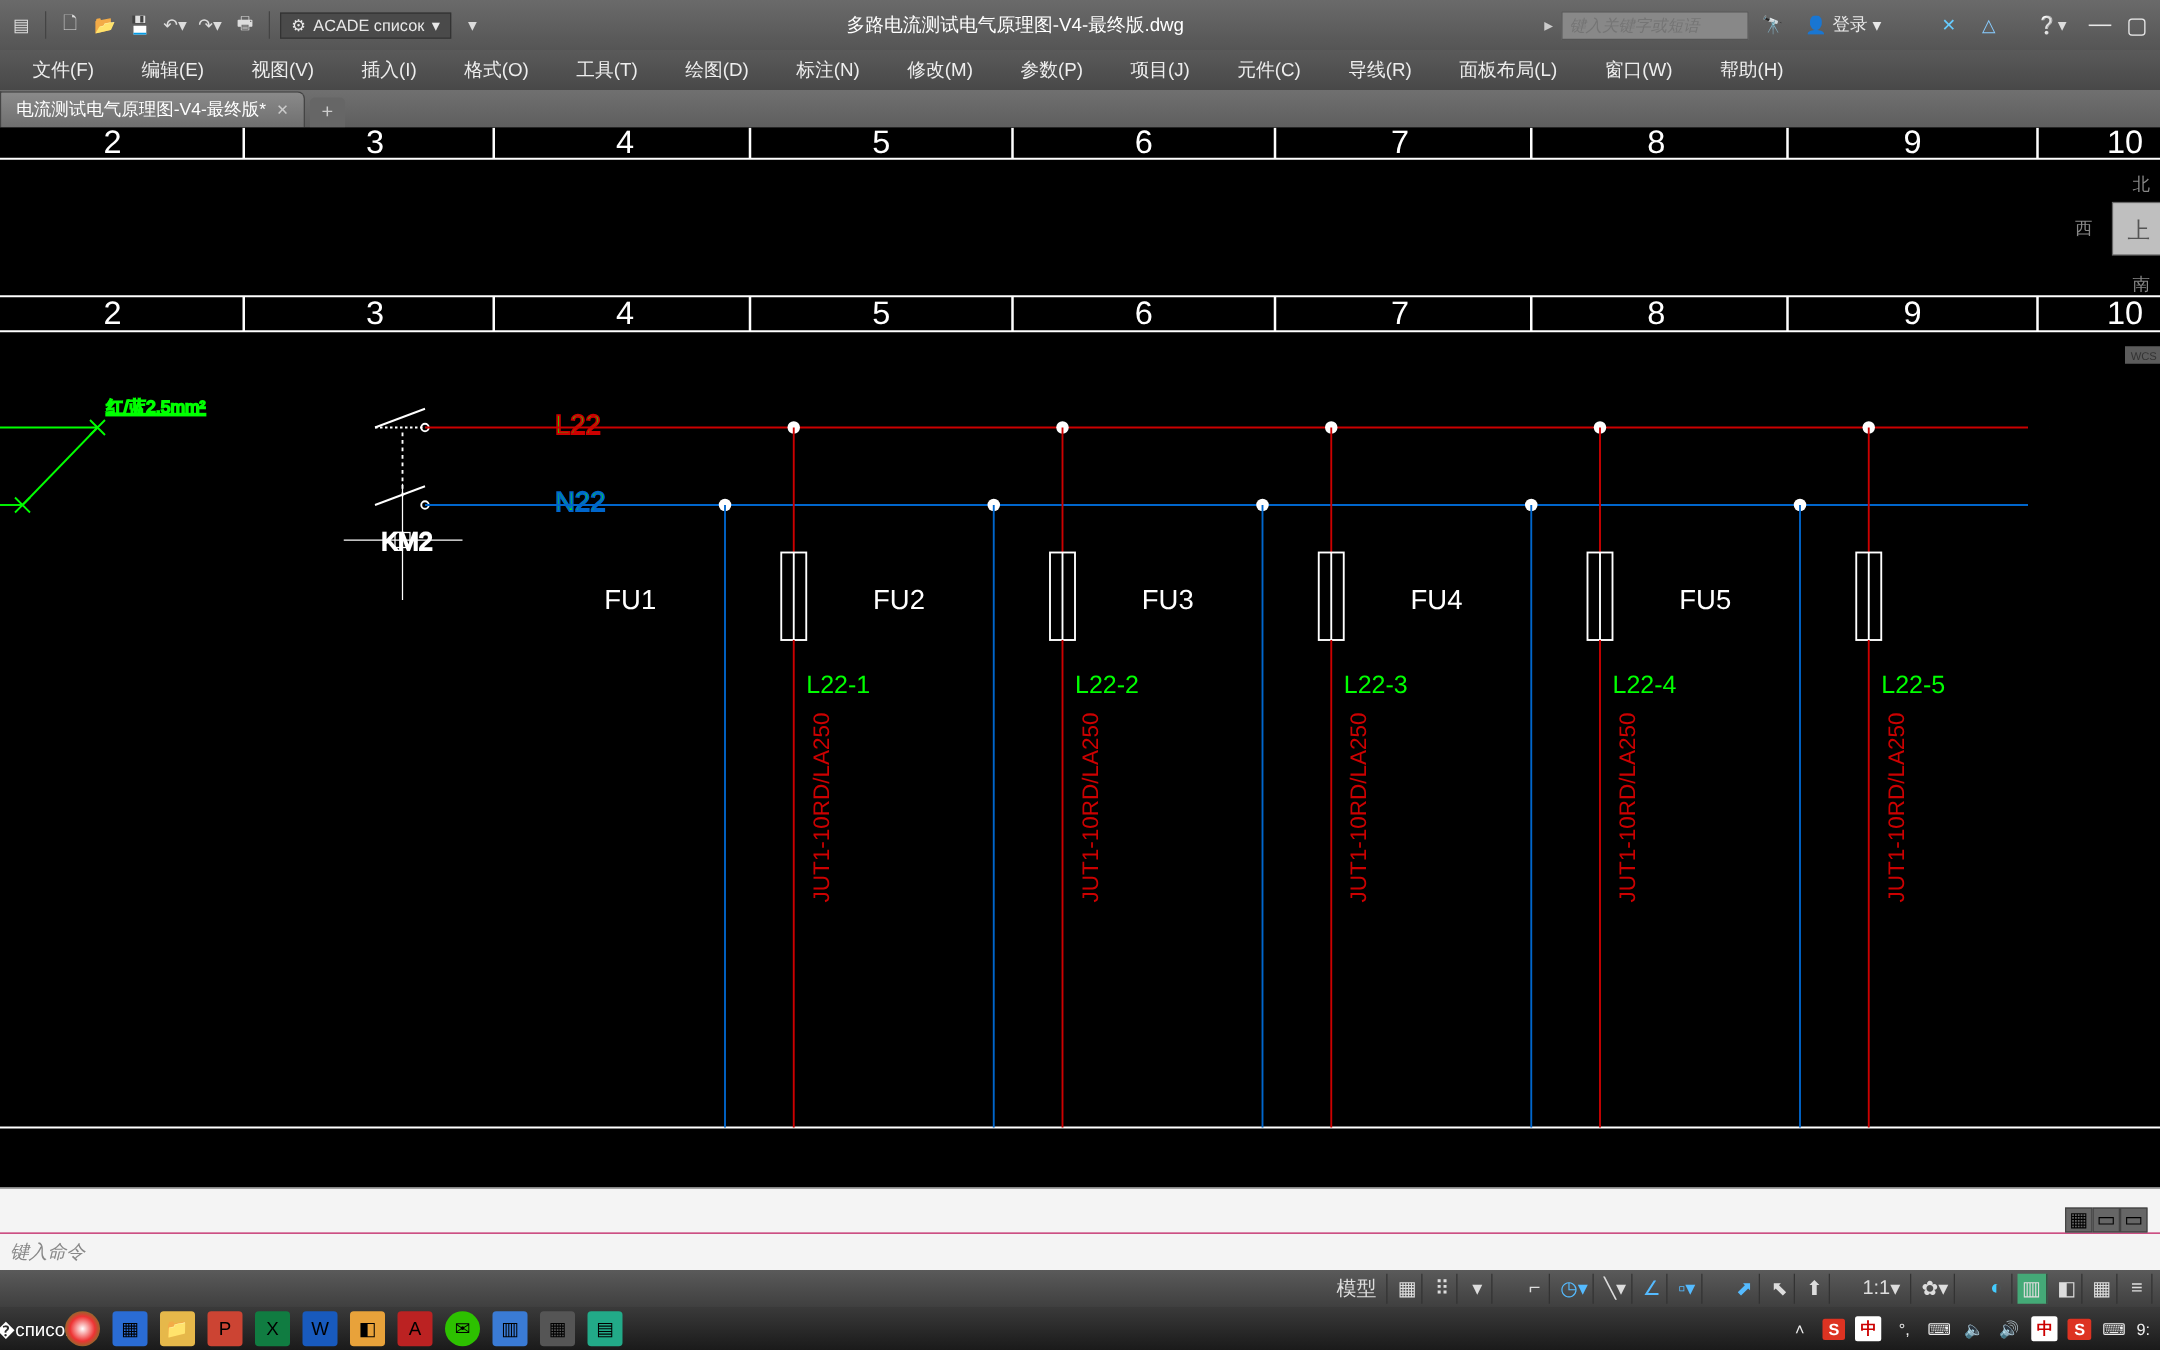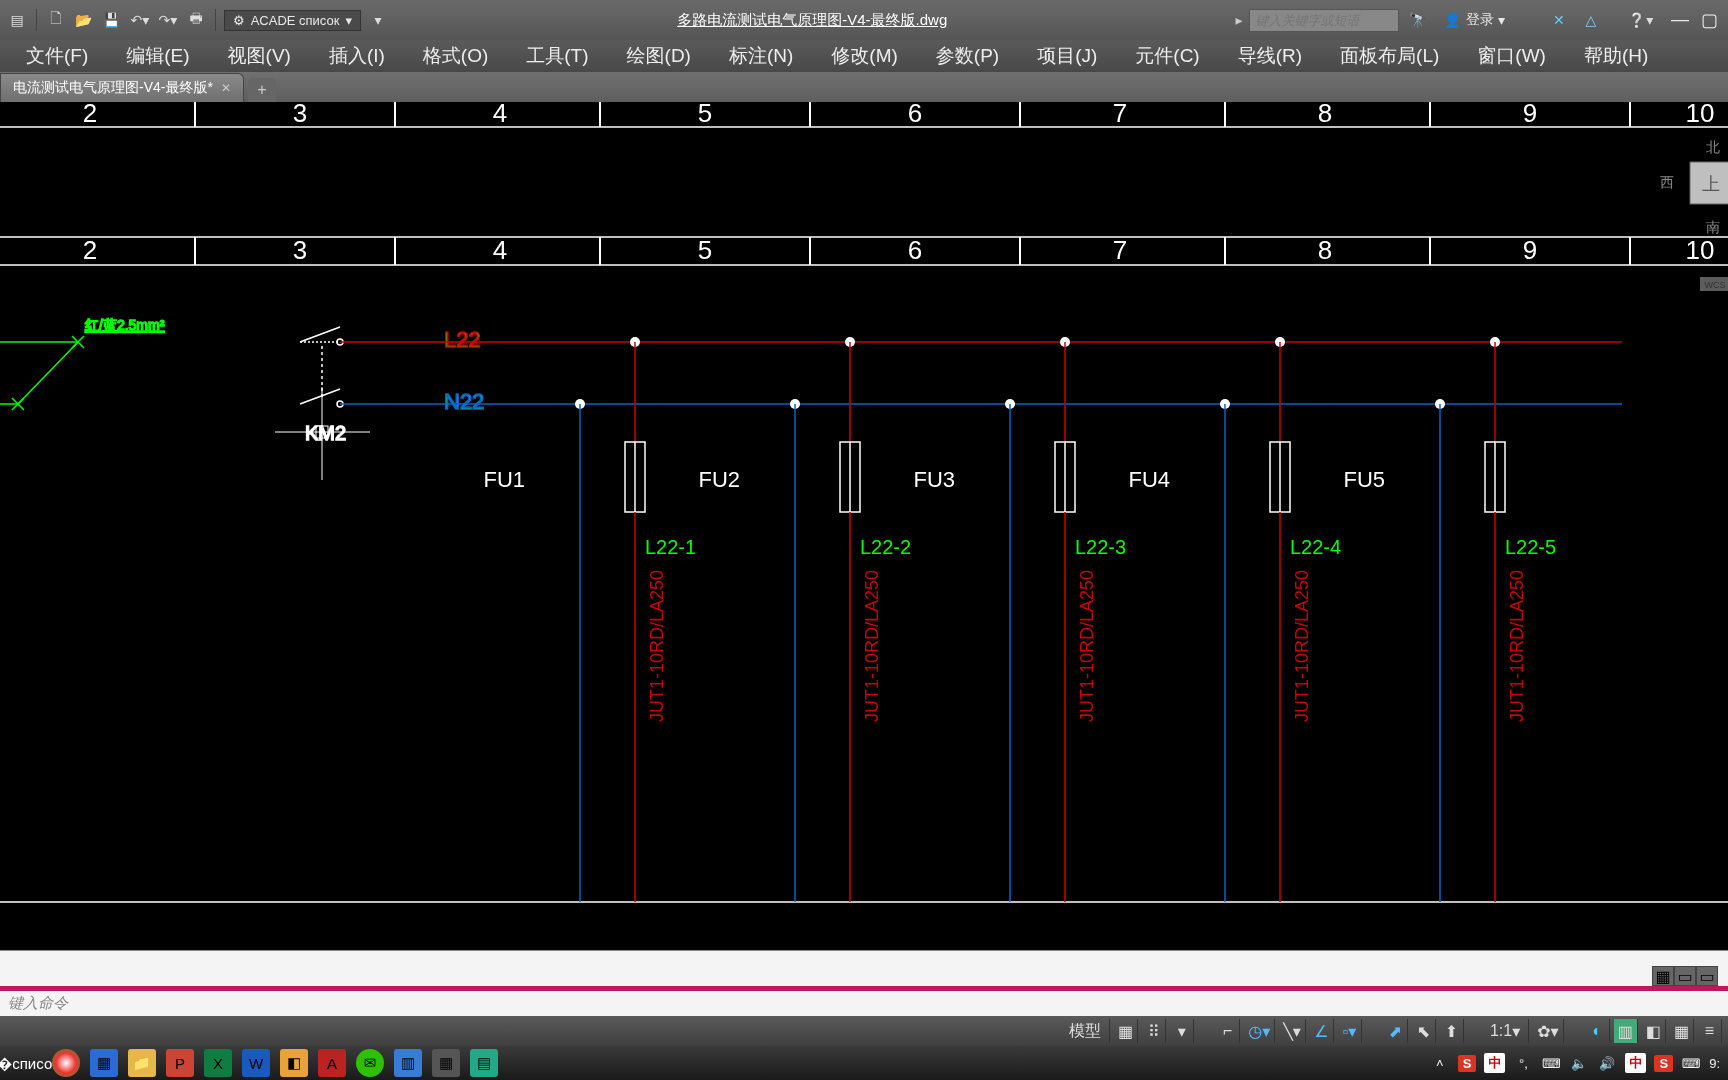--- a/index.html
+++ b/index.html
@@ -4,45 +4,45 @@
 <style>
 * { margin: 0; padding: 0; box-sizing: border-box; font-family: "Microsoft YaHei", Arial, sans-serif; }
 body { width: 1728px; height: 1080px; background: #333; overflow: hidden; position: relative; }
 
 
 .title-bar { height: 40px; background: linear-gradient(#6a6a6a,#555); display: flex; align-items: center; color: #e8e8e8; font-size: 14px; }
 .title-bar .qat { display: flex; align-items: center; gap: 6px; padding: 0 6px; }
 .title-bar .qat .ic { width: 22px; height: 22px; display: flex; align-items: center; justify-content: center; color: #ddd; cursor: pointer; border-radius: 2px; }
 .title-bar .sep { width: 1px; height: 22px; background: #444; margin: 0 2px; }
 .title-bar .ws-dd { background: #4a4a4a; border: 1px solid #333; padding: 2px 8px; display: flex; align-items: center; gap: 6px; font-size: 13px; }
-.title-bar .doc-title { flex: 1; text-align: center; font-size: 15px; color: #fff; text-decoration: underline; }
+.title-bar .doc-title { flex: 1; text-align: center; font-size: 15px; color: #fff; }
 .title-bar .search-box { width: 150px; background: #888; border: 1px solid #555; color: #ddd; font-style: italic; padding: 3px 6px; font-size: 13px; }
 .title-bar .right-cluster { display: flex; align-items: center; gap: 8px; padding: 0 8px; }
 .title-bar .right-cluster .ic { width: 24px; height: 24px; display: flex; align-items: center; justify-content: center; color: #ddd; cursor: pointer; }
 .title-bar .login { display: flex; align-items: center; gap: 4px; padding: 0 6px; }
 .title-bar .win-ctl { display: flex; gap: 12px; padding: 0 10px; font-size: 18px; }
 
 
 .menu-bar { height: 32px; background: linear-gradient(#5a5a5a,#484848); display: flex; align-items: center; padding: 0 8px; gap: 2px; }
-.menu-bar .mi { color: #eee; font-size: 19px; padding: 4px 18px; cursor: pointer; }
+.menu-bar .mi { color: #eee; font-size: 15px; padding: 4px 18px; cursor: pointer; }
 
 
 .doc-tabs { height: 30px; background: linear-gradient(#707070,#5e5e5e); display: flex; align-items: flex-end; padding-left: 0; }
 .doc-tabs .tab { background: linear-gradient(#8a8a8a,#6f6f6f); color: #fff; font-size: 14px; padding: 5px 12px; border-radius: 0 6px 0 0; display: flex; align-items: center; gap: 8px; border: 1px solid #444; border-bottom: none; }
 .doc-tabs .tab .close { font-size: 12px; color: #ccc; cursor: pointer; }
 .doc-tabs .add-tab { width: 28px; height: 24px; background: #666; margin-left: 4px; border-radius: 4px 4px 0 0; display: flex; align-items: center; justify-content: center; color: #ccc; cursor: pointer; font-size: 16px; }
 
 
 .canvas { position: absolute; top: 102px; left: 0; right: 0; bottom: 130px; background: #000; overflow: hidden; }
 .canvas svg { position: absolute; top: 0; left: 0; }
 
 
 .cmd-area { position: absolute; bottom: 64px; left: 0; right: 0; height: 66px; background: #f4f4f4; border-top: 1px solid #888; display: flex; flex-direction: column; }
 .cmd-area .cmd-history { flex: 1; }
-.cmd-area .cmd-input { height: 30px; border-top: 5px solid #be185d; display: flex; align-items: center; padding: 0 8px; color: #888; font-style: italic; font-size: 15px; }
+.cmd-area .cmd-input { height: 30px; border-top: 1px solid #be185d; display: flex; align-items: center; padding: 0 8px; color: #888; font-style: italic; font-size: 15px; }
 
 
 .status-bar { position: absolute; bottom: 34px; left: 0; right: 0; height: 30px; background: linear-gradient(#5a5a5a,#3f3f3f); display: flex; align-items: center; justify-content: flex-end; padding: 0 6px; gap: 4px; }
 .status-bar .sb-btn { height: 24px; min-width: 24px; padding: 0 4px; display: flex; align-items: center; justify-content: center; color: #ddd; font-size: 16px; border-right: 1px solid #333; cursor: pointer; }
 .status-bar .sb-btn.txt { padding: 0 8px; }
 
 
 .taskbar { position: absolute; bottom: 0; left: 0; right: 0; height: 34px; background: linear-gradient(#3a3a3a,#1a1a1a); display: flex; align-items: center; }
 .taskbar .tb-apps { display: flex; align-items: center; gap: 10px; padding: 0 14px; }
 .taskbar .tb-ic { width: 28px; height: 28px; border-radius: 3px; display: flex; align-items: center; justify-content: center; font-size: 15px; cursor: pointer; }

